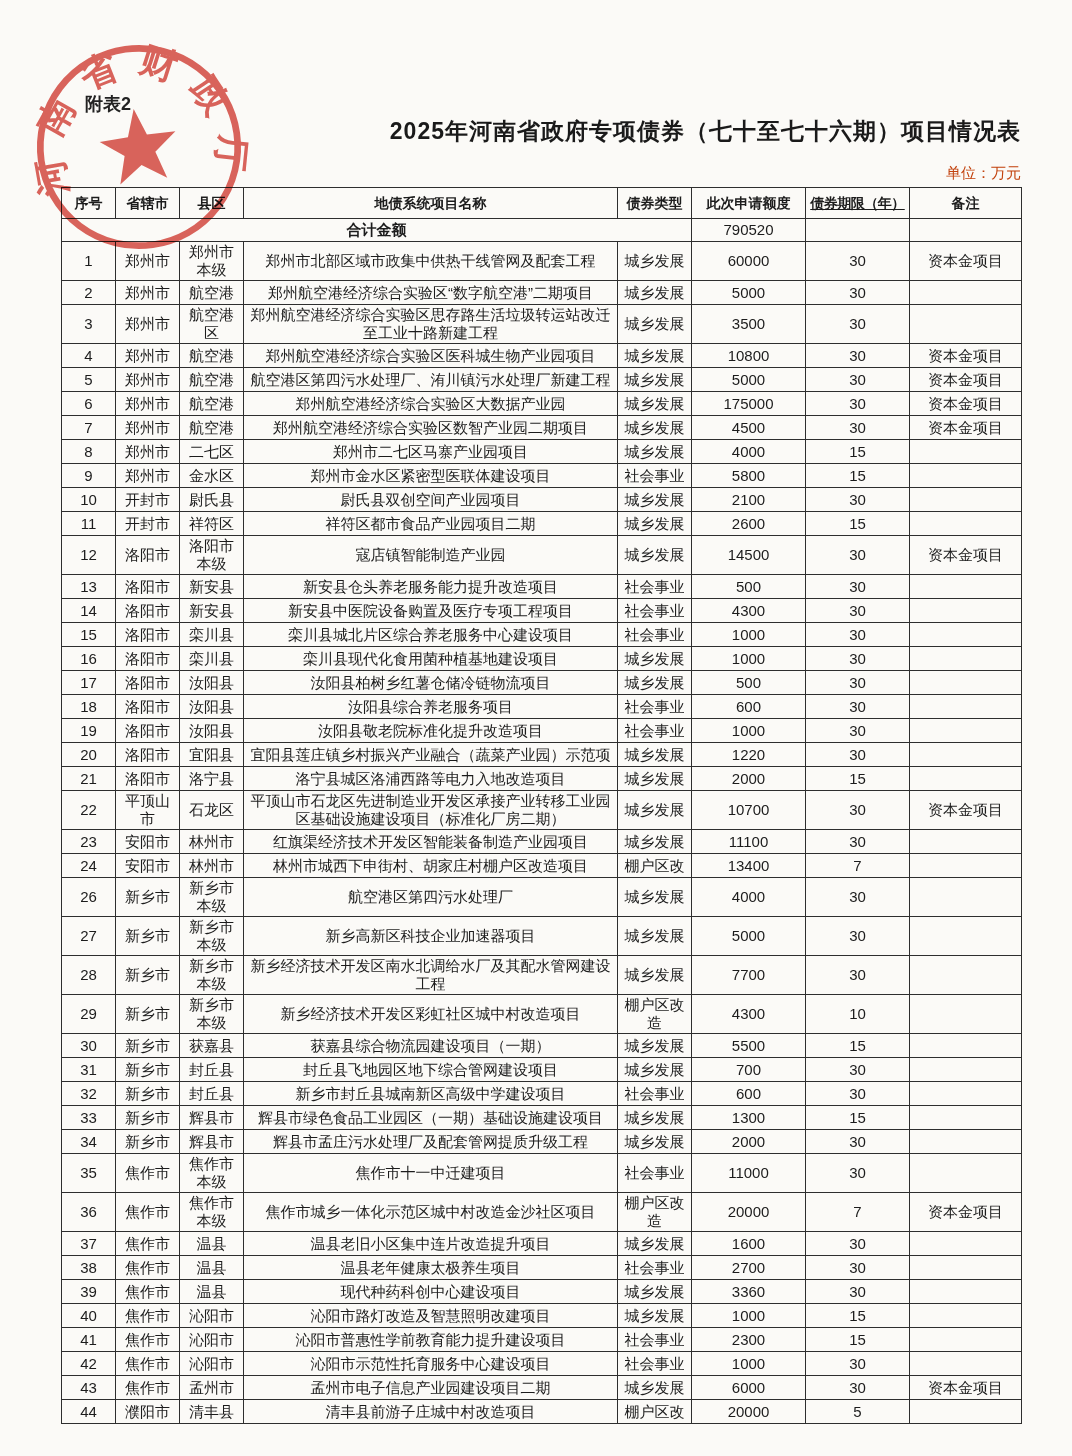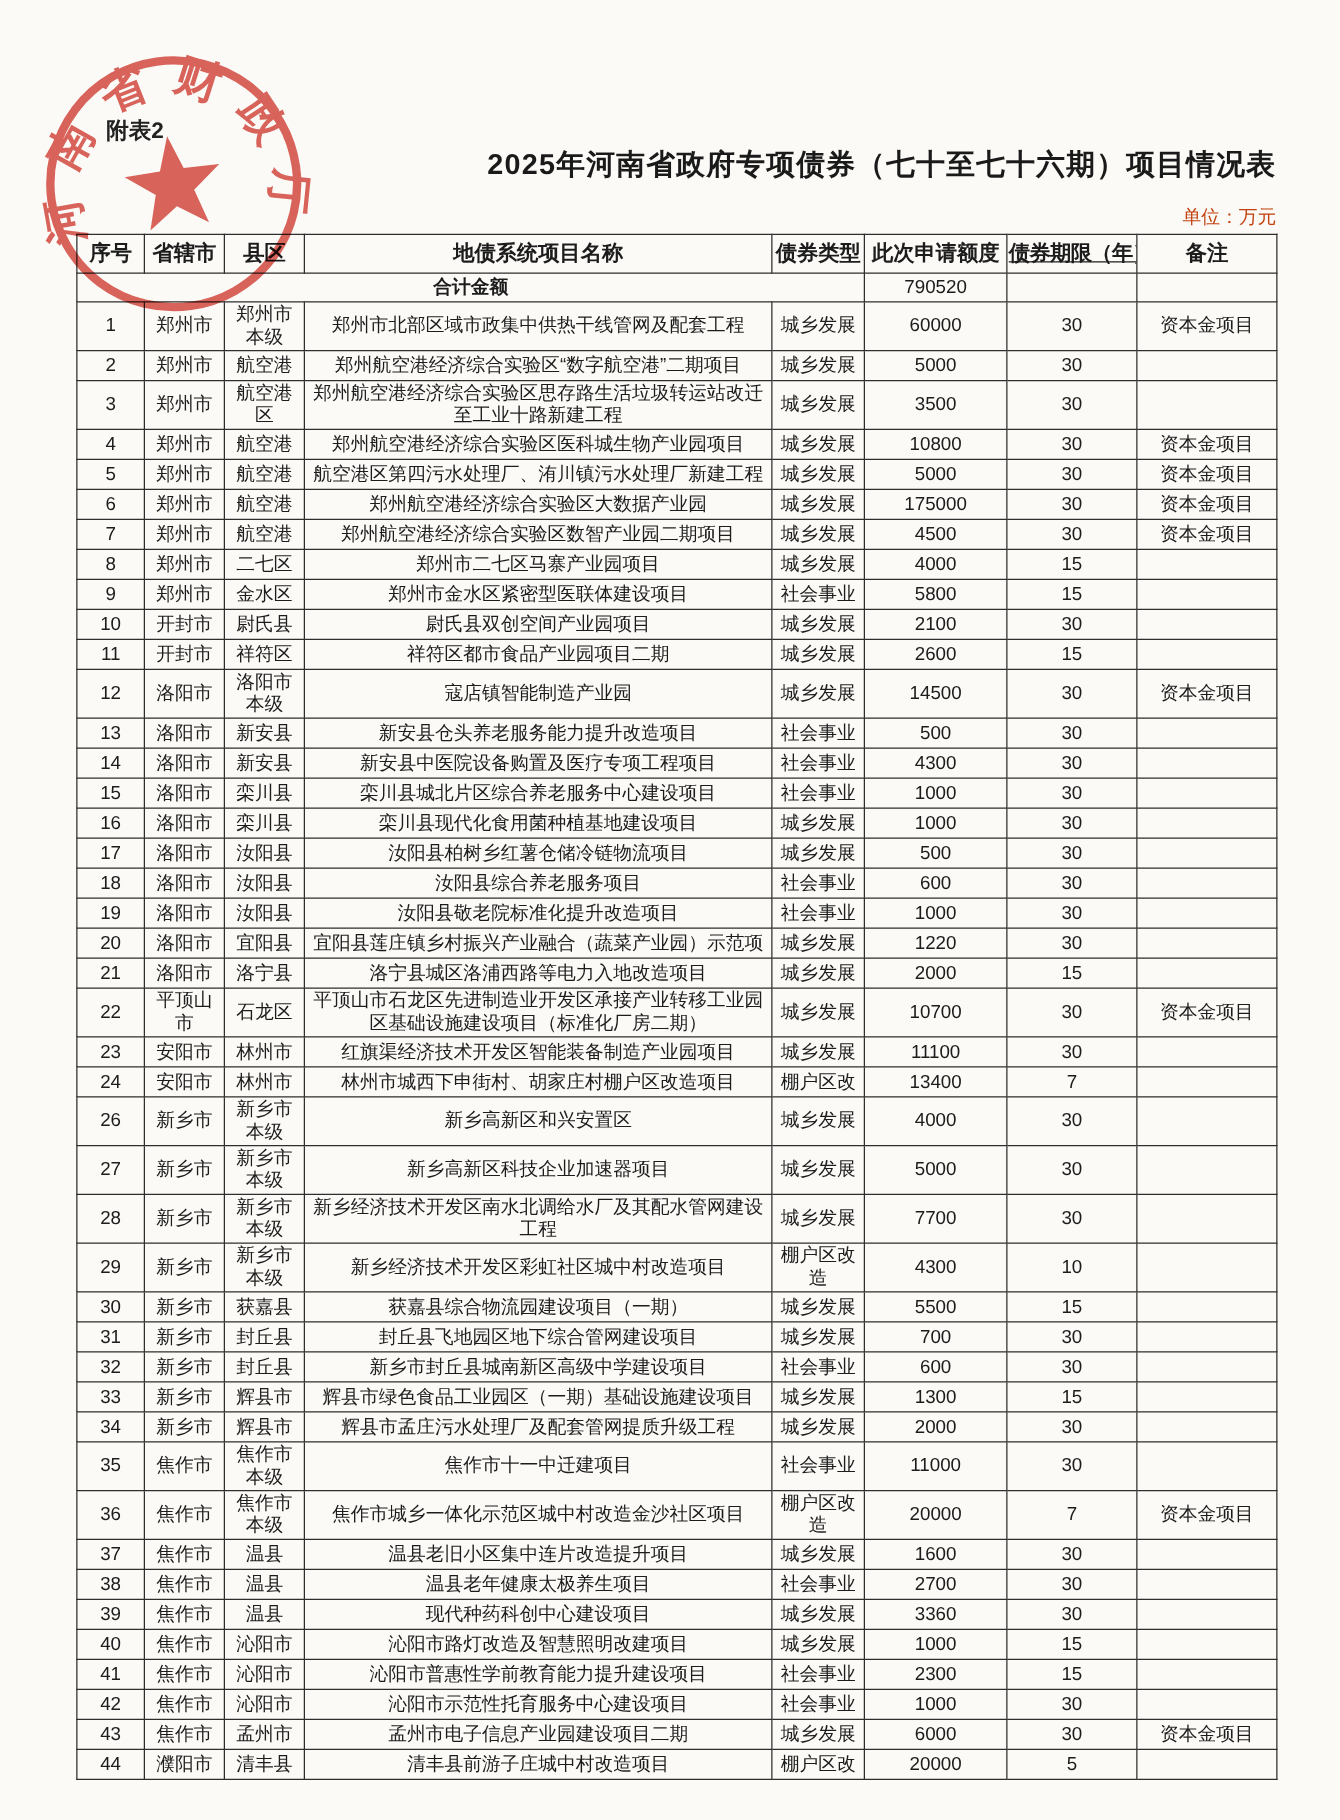--- a/index.html
+++ b/index.html
@@ -39,21 +39,21 @@
   .sheet col.c-note{width:112px;}
 
   .sheet th,.sheet td{
     border:1px solid #2e2e2e;
     text-align:center;vertical-align:middle;
     font-size:15px;line-height:1.2;
     padding:1px 2px;color:#1c1c1c;
     overflow:hidden;word-break:break-all;
   }
   .sheet th{
-    font-weight:bold;height:26px;font-size:17px;
+    font-weight:bold;height:26px;font-size:14px;
     white-space:nowrap;padding:2px 1px;
   }
   .sheet th.tight{letter-spacing:-0.5px;text-decoration:underline;}
   .sheet td{height:21px;}
   .sheet tr.total-row td{height:20px;font-weight:bold;margin-top:14px;}
   .sheet tr.total-row td.num{font-weight:normal;}
 
   
   .stamp{
     position:absolute;left:24px;top:32px;width:230px;height:230px;
@@ -349,21 +349,21 @@
           <td>林州市城西下申街村、胡家庄村棚户区改造项目</td>
           <td>棚户区改</td>
           <td>13400</td>
           <td>7</td>
           <td></td>
         </tr>
         <tr>
           <td>26</td>
           <td>新乡市</td>
           <td>新乡市本级</td>
-          <td>新乡高新区和兴安置区</td>
+          <td>航空港区第四污水处理厂</td>
           <td>城乡发展</td>
           <td>4000</td>
           <td>30</td>
           <td></td>
         </tr>
         <tr>
           <td>27</td>
           <td>新乡市</td>
           <td>新乡市本级</td>
           <td>新乡高新区科技企业加速器项目</td>

